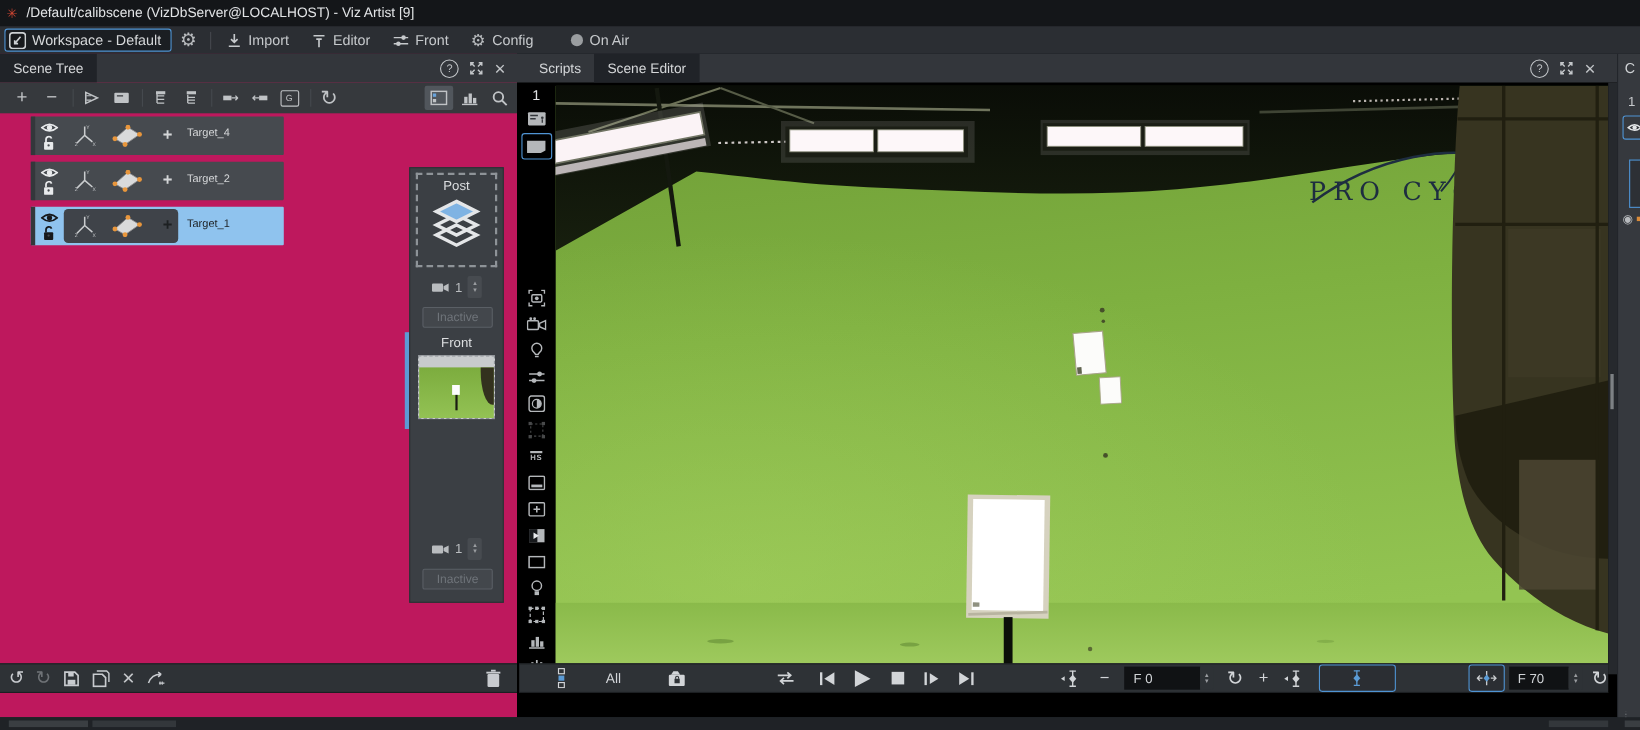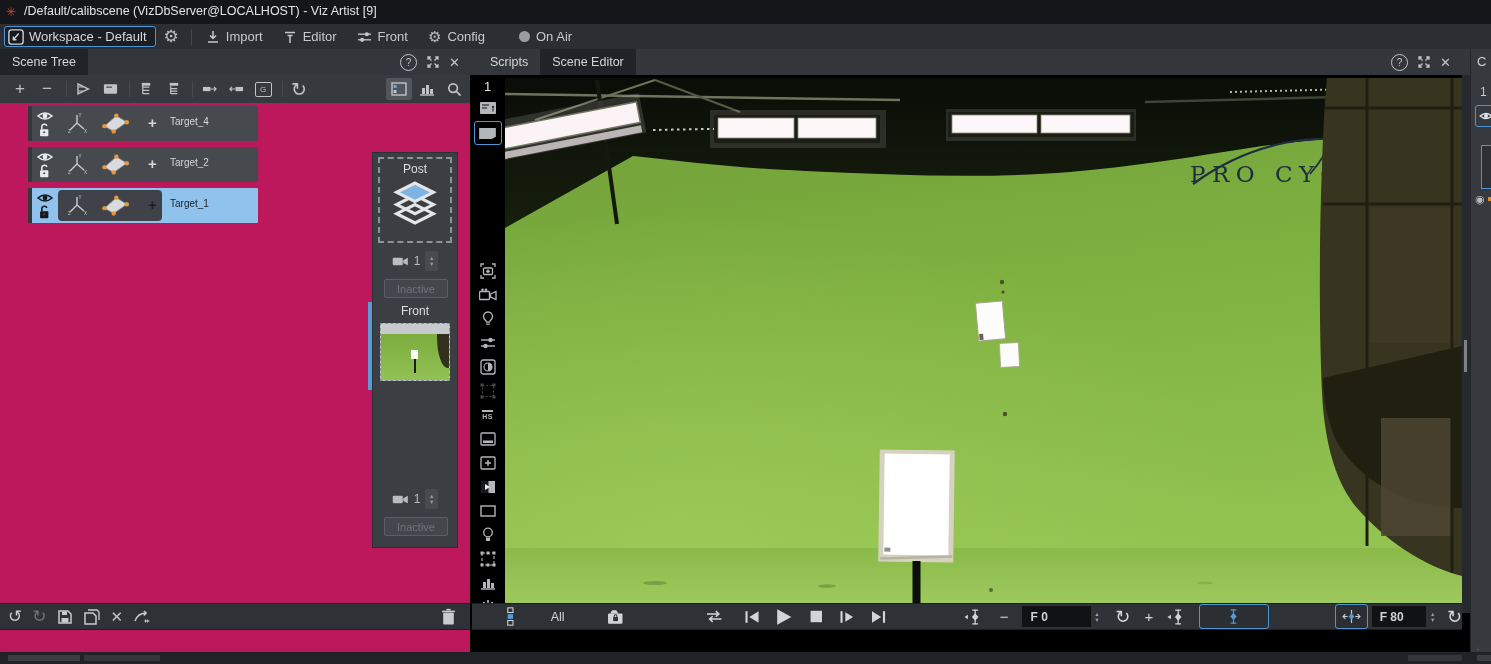--- a/index.html
+++ b/index.html
@@ -75,21 +75,21 @@
   #mini .selbox{left:10px;top:96px;width:18px;height:42px;border:1.5px solid #4f94d4;background:#2d3035;}
   #mini .radio{left:4px;top:144px;font-size:11px;color:#b8bbbe;}
   #mini .tick{left:17px;top:148px;width:4px;height:4px;background:#d98b3a;}
   #mini .dots{left:3px;top:598px;width:12px;height:14px;color:#8a8d90;font-size:8px;letter-spacing:1px;line-height:5px;overflow:hidden;}
   
   .btb{top:603px;height:27px;background:#2e3236;border-top:1px solid #1c1f22;border-bottom:1px solid #1c1f22;display:flex;align-items:center;position:absolute;}
   #lbt{left:0;width:470px;padding-left:8px;box-sizing:border-box;gap:10px;color:#c8cbcf;}
   #rbt{left:472px;width:990px;box-sizing:border-box;color:#d2d5d8;}
   .ubt{font-size:17px;line-height:16px;}
   .dim{opacity:.42;}
-  .fld{height:21px;background:#101214;display:flex;align-items:center;padding-left:8px;font-size:12px;color:#cfd2d5;font-weight:bold;}
+  .fld{height:21px;background:#101214;display:flex;align-items:center;padding-left:8px;font-size:12px;color:#cfd2d5;}
   .bluebtn{height:23px;border:1px solid #4f94d4;border-radius:3px;display:flex;align-items:center;justify-content:center;background:#2b2e33;}
   #bstrip{left:0;top:652px;width:1491px;height:12px;background:#1f2226;position:absolute;}
   #bstrip div{position:absolute;top:3px;height:6px;}
   .kfB{color:#5b9bd5;}
 </style>
 </head>
 <body>
 
 <svg width="0" height="0" style="position:absolute">
     <defs>
@@ -869,21 +869,21 @@
     <svg class="i" width="13" height="15">
         <use href="#s-kf"></use>
       </svg>
   </div>
   <div class="bluebtn" style="width:32px;margin-left:66px;color:#c8cbce;">
     <svg class="i" width="19" height="15">
         <use href="#s-kfA"></use>
       </svg>
   </div>
   <div class="fld" style="width:48px;margin-left:4px;">
-    <span>F 80</span>
+    <span>F 70</span>
   </div>
   <span class="spin" style="height:21px;background:#2e3236;">
       <span>▲</span>
       <span>▼</span>
     </span>
   <span class="ubt" style="margin-left:8px;font-size:18px;">↻</span>
 </div>
 
 <div id="bstrip">
   <div style="left:8px;width:72px;background:#3a3e42;"></div>

